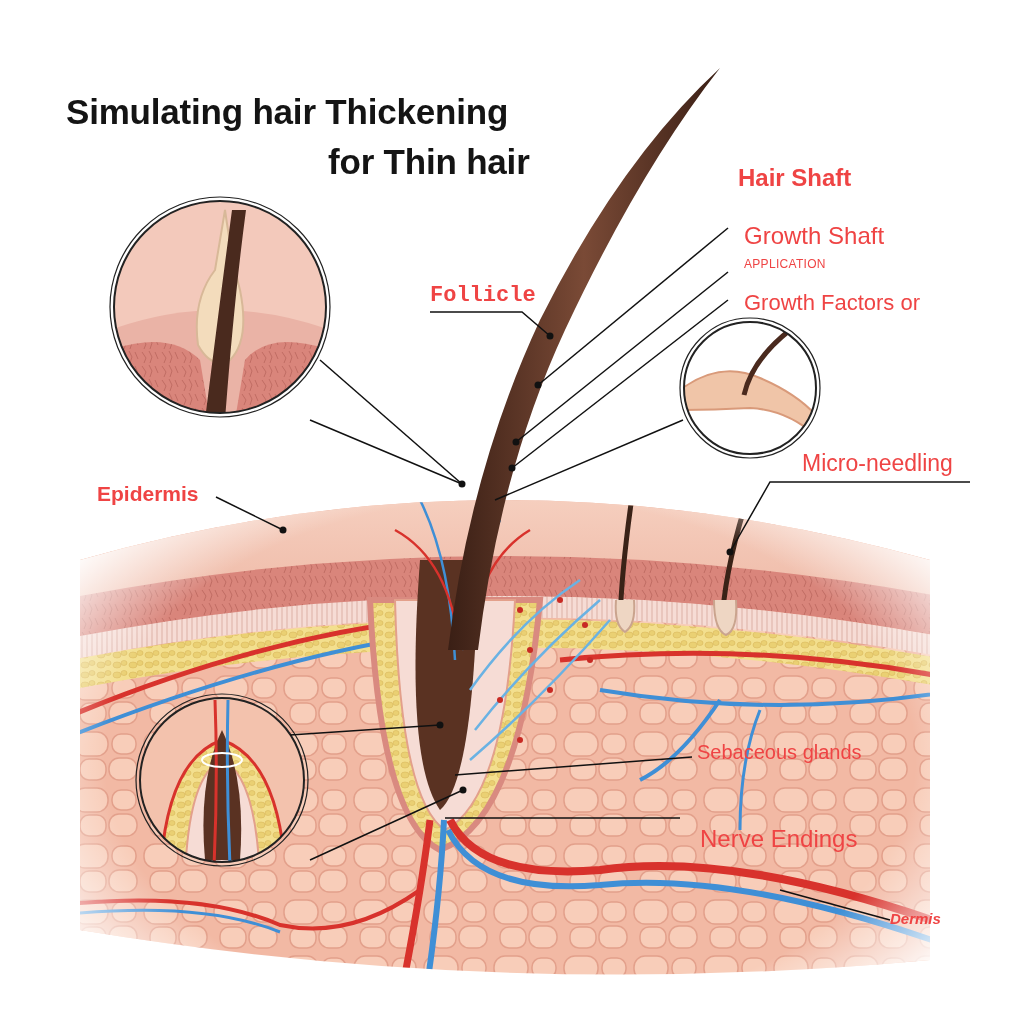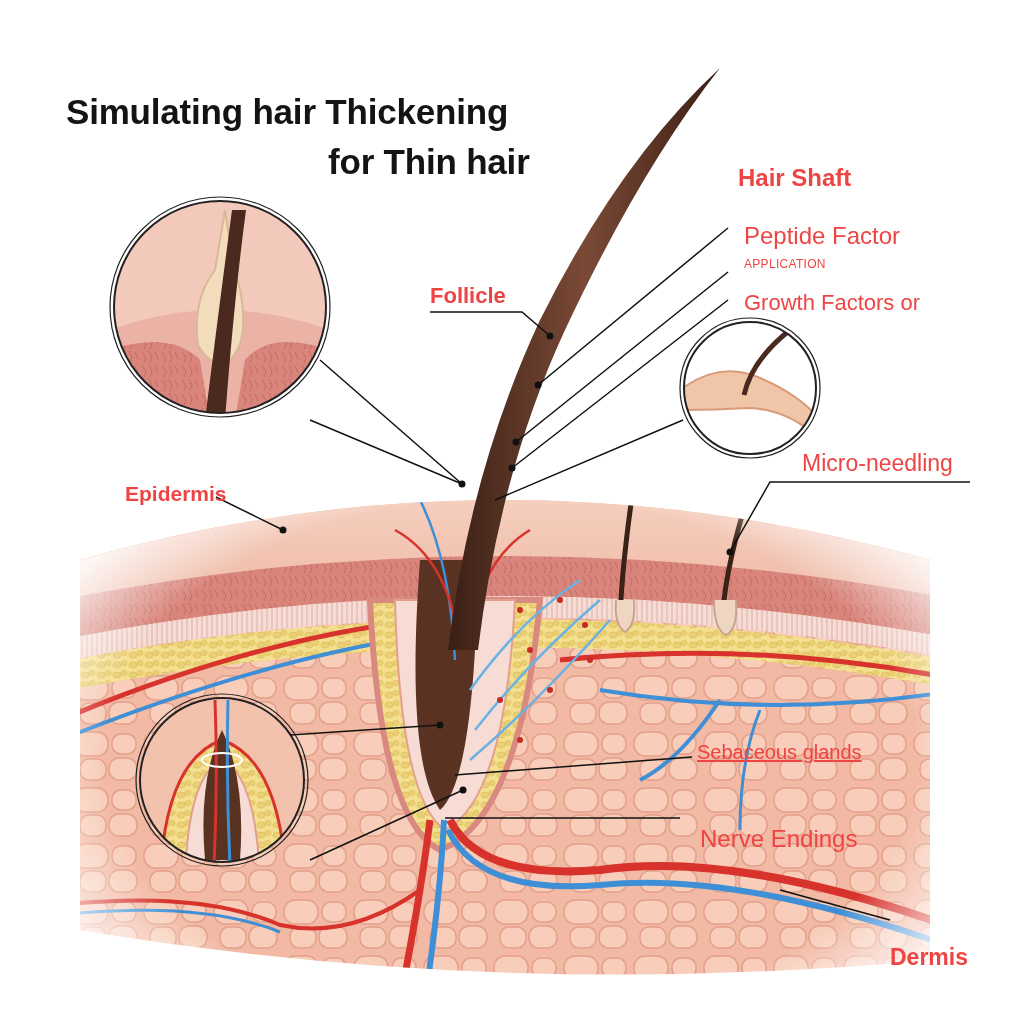--- a/index.html
+++ b/index.html
@@ -8,26 +8,26 @@
     svg.art { position: absolute; left: 0; top: 0; }
     .title { position: absolute; font-weight: 700; color: #141414; font-size: 35px; line-height: 44px; letter-spacing: -0.2px; }
     .title .l1 { position: absolute; left: 66px; top: 90px; white-space: nowrap; }
     .title .l2 { position: absolute; left: 328px; top: 140px; white-space: nowrap; }
     .label { position: absolute; white-space: nowrap; color: #ef4444; }
     .bold { font-weight: 700; }
     .lbl-hairshaft { left: 738px; top: 164px; font-size: 24px; }
     .lbl-gf-app { left: 744px; top: 222px; font-size: 24px; line-height: 28px; }
     .lbl-gf-app .sub { font-size: 12px; display: block; letter-spacing: 0.3px; }
     .lbl-gf-pep { left: 744px; top: 290px; font-size: 22px; line-height: 26px; text-align: center; }
-    .lbl-follicle { left: 430px; top: 283px; font-size: 22px; }
+    .lbl-follicle { left: 430px; top: 283px; font-size: 22px; font-family: Liberation Mono, monospace; }
     .lbl-micro { left: 802px; top: 450px; font-size: 23px; }
-    .lbl-epi { left: 97px; top: 482px; font-size: 21px; margin-left: 28px; }
-    .lbl-seb { left: 697px; top: 741px; font-size: 20px; text-decoration: underline; }
+    .lbl-epi { left: 97px; top: 482px; font-size: 21px; }
+    .lbl-seb { left: 697px; top: 741px; font-size: 20px; }
     .lbl-nerve { left: 700px; top: 825px; font-size: 24px; }
-    .lbl-dermis { left: 890px; top: 944px; font-size: 23px; }
+    .lbl-dermis { left: 890px; top: 910px; font-size: 15px; font-style: italic; }
   </style>
 </head>
 <body>
 
 <div class="stage">
 
   <svg class="art" width="1024" height="1024" viewBox="0 0 1024 1024">
     <defs>
       <radialGradient id="fadeR" cx="0.5" cy="0.55" r="0.6">
         <stop offset="0.75" stop-color="#fff" stop-opacity="0"></stop>
@@ -196,21 +196,21 @@
   </svg>
 
   <div class="title">
     <span class="l1">Simulating hair Thickening</span>
     <span class="l2">for Thin hair</span>
   </div>
 
   <div class="label bold lbl-hairshaft">Hair Shaft</div>
 
   <div class="label lbl-gf-app">
-    <span>Peptide Factor</span>
+    <span>Growth Shaft</span>
     <span class="sub">APPLICATION</span>
   </div>
 
   <div class="label lbl-gf-pep">
     <div>Growth Factors or</div>
   </div>
 
   <div class="label bold lbl-follicle">Follicle</div>
   <div class="label lbl-micro">Micro-needling</div>
   <div class="label bold lbl-epi">Epidermis</div>

